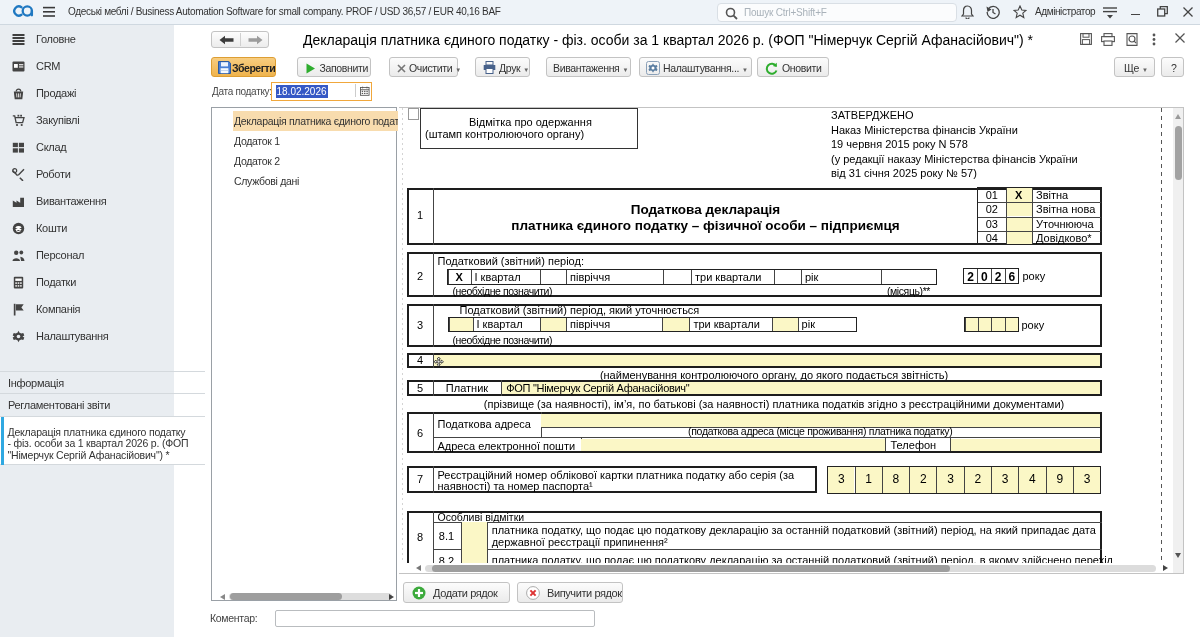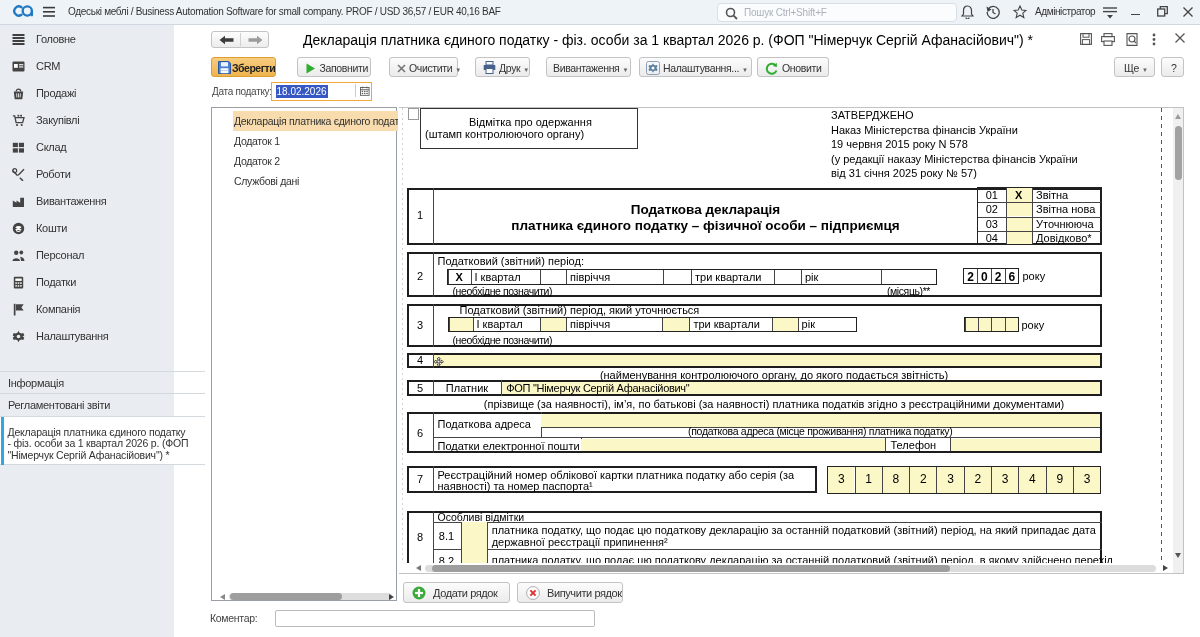--- a/index.html
+++ b/index.html
@@ -587,21 +587,21 @@
       <div style="width:27px;text-align:center">6</div>
     </div>
     <div style="position:absolute;left:37.5px;top:310.3px;font-size:11px;white-space:nowrap;">Податкова адреса</div>
     <div class="" style="position:absolute;left:141.25px;top:304px;width:1px;height:25px;background:#444"></div>
     <div class="yel" style="position:absolute;left:141.25px;top:306px;width:558.25px;height:13px;"></div>
     <div class="" style="position:absolute;left:141.25px;top:319px;width:558.25px;height:1px;background:#444"></div>
     <div style="position:absolute;left:141.25px;top:317.3px;font-size:11px;white-space:nowrap;">
       <div style="width:558px;text-align:center;font-size:10.5px;letter-spacing:-0.3px">(податкова адреса (місце проживання) платника податку)</div>
     </div>
     <div class="" style="position:absolute;left:33.5px;top:329px;width:666px;height:1px;background:#444"></div>
-    <div style="position:absolute;left:37.5px;top:331.5px;font-size:11px;white-space:nowrap;">Податки електронної пошти</div>
+    <div style="position:absolute;left:37.5px;top:331.5px;font-size:11px;white-space:nowrap;">Адреса електронної пошти</div>
     <div class="" style="position:absolute;left:181.25px;top:329px;width:1px;height:14px;background:#444"></div>
     <div class="yel" style="position:absolute;left:181.25px;top:330.5px;width:303.25px;height:12.5px;"></div>
     <div class="" style="position:absolute;left:484.5px;top:329px;width:66.5px;height:14px;border-left:1px solid #444;border-right:1px solid #444">
       <div style="font-size:11px;padding:1.5px 0 0 5px">Телефон</div>
     </div>
     <div class="yel" style="position:absolute;left:551px;top:330.5px;width:148.5px;height:12.5px;"></div>
     <div class="" style="position:absolute;left:6.5px;top:357.75px;width:410.5px;height:27.5px;border:2px solid #1d1d1d"></div>
     <div class="" style="position:absolute;left:32.5px;top:357.75px;width:1px;height:27.5px;background:#444"></div>
     <div style="position:absolute;left:6.5px;top:365px;font-size:11px;white-space:nowrap;">
       <div style="width:27px;text-align:center">7</div>

